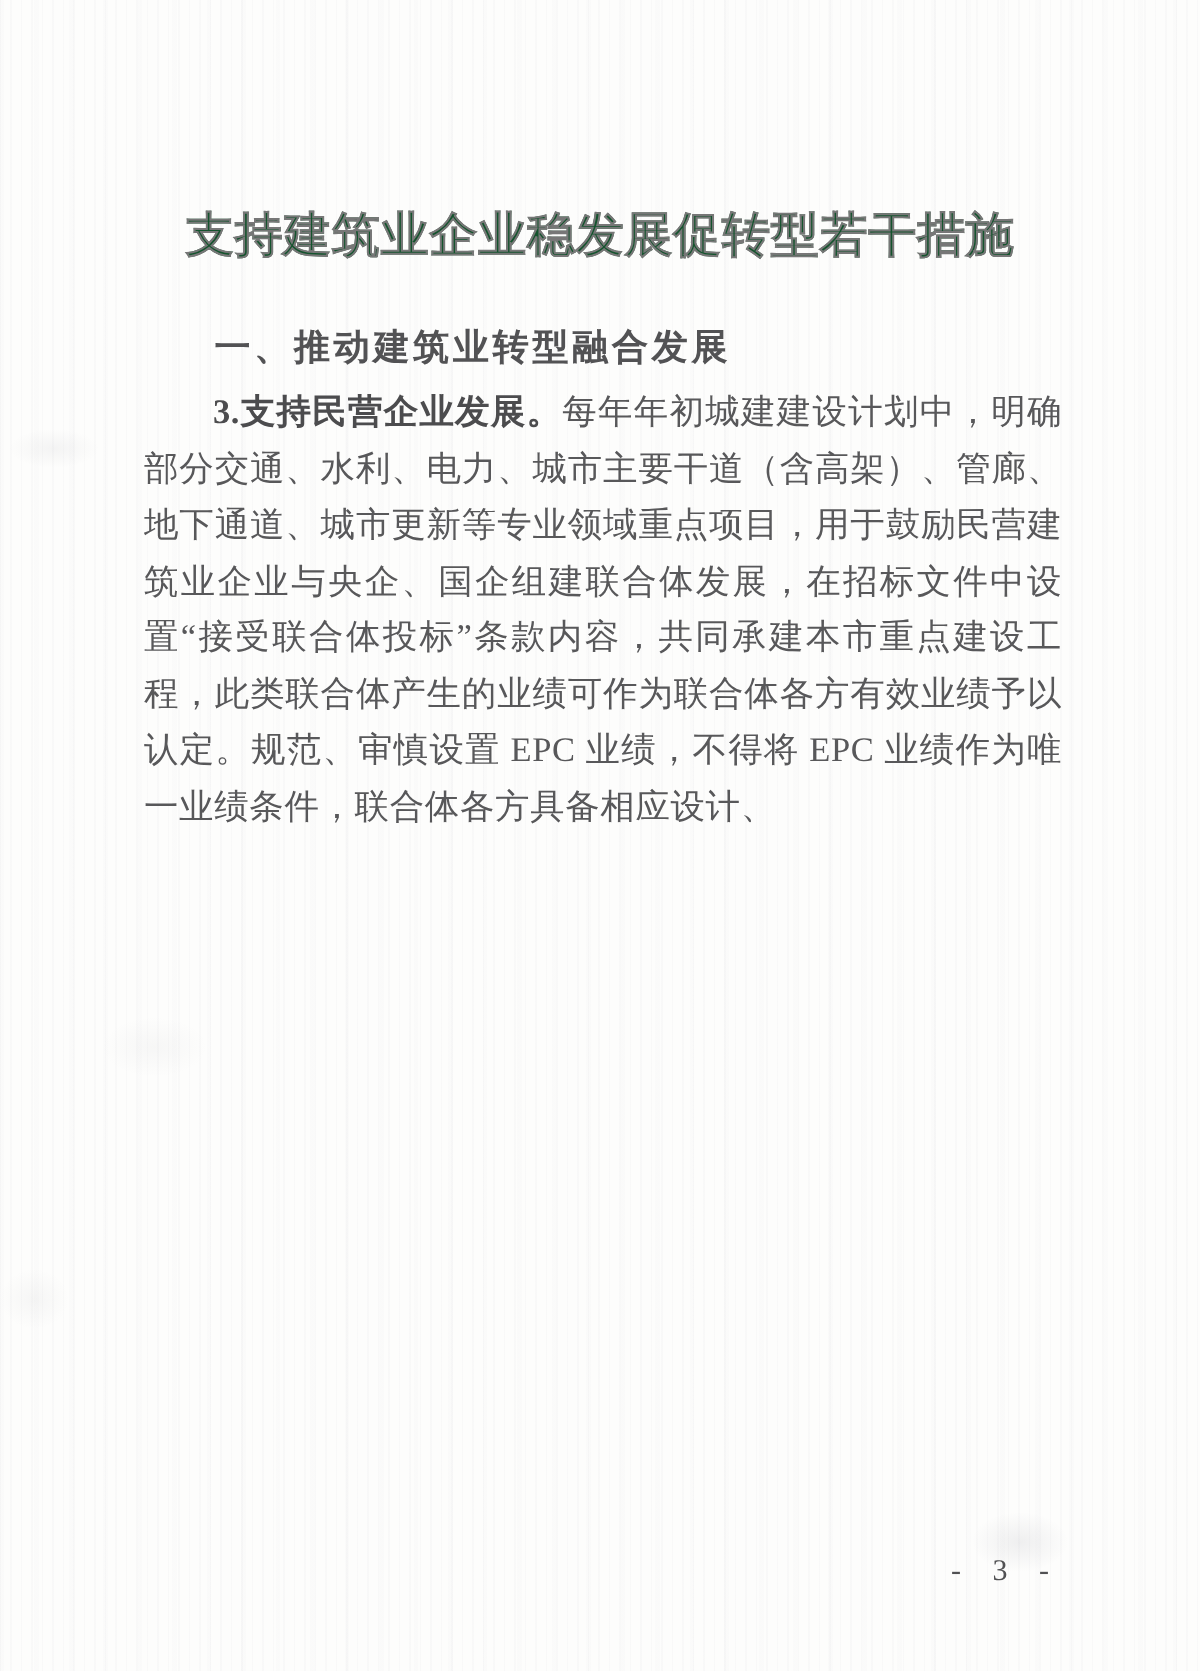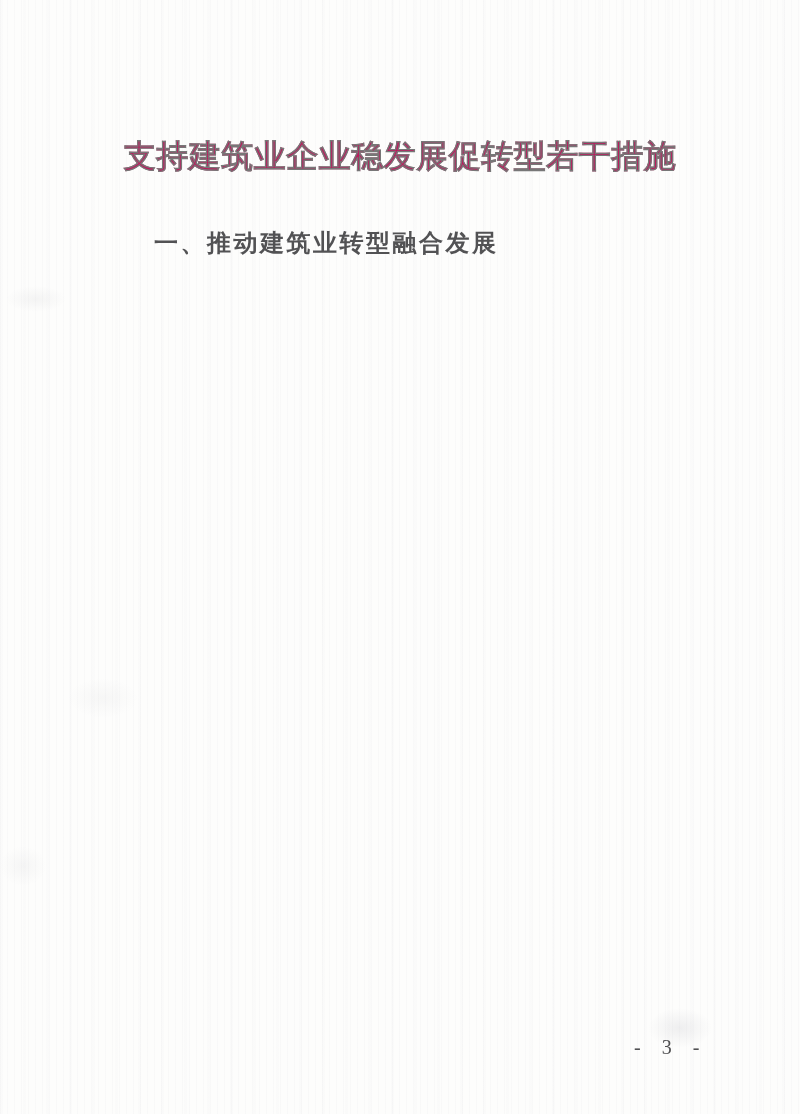--- a/index.html
+++ b/index.html
@@ -34,29 +34,29 @@
   .doc-title {
     position: absolute;
     top: 136px;
     left: 0;
     right: 0;
     margin: 0;
     text-align: center;
     font-size: 32px;
     line-height: 40px;
     font-weight: 700;
-    color: #be185d;
+    color: #14532d;
     letter-spacing: 0.5px;
     -webkit-text-stroke: 0.3px #777;
   }
   .section-heading {
     position: absolute;
     top: 217px;
     left: 143px;
-    margin: 11px;
+    margin: 0;
     font-family: "Liberation Sans", "DejaVu Sans", sans-serif;
     font-size: 24px;
     line-height: 30px;
     font-weight: 700;
     color: #525254;
     letter-spacing: 2.5px;
   }
   .body-text {
     position: absolute;
     top: 256px;
@@ -119,18 +119,19 @@
   <div class="smudge smudge-d"></div>
 
   <h1 class="doc-title">支持建筑业企业稳发展促转型若干措施</h1>
 
   <h2 class="section-heading">一、推动建筑业转型融合发展</h2>
 
   <div class="body-text">
 
 
 
+    <p class="para"><b class="lead">3.支持民营企业发展。</b><span>每年年初城建建设计划中，明确部分交通、水利、电力、城市主要干道（含高架）、管廊、地下通道、城市更新等专业领域重点项目，用于鼓励民营建筑业企业与央企、国企组建联合体发展，在招标文件中设置“接受联合体投标”条款内容，共同承建本市重点建设工程，此类联合体产生的业绩可作为联合体各方有效业绩予以认定。规范、审慎设置 EPC 业绩，不得将 EPC 业绩作为唯一业绩条件，联合体各方具备相应设计、</span></p>
 
   </div>
 
   <div class="page-number">- 3 -</div>
 
 </div>
 
 </body></html>

